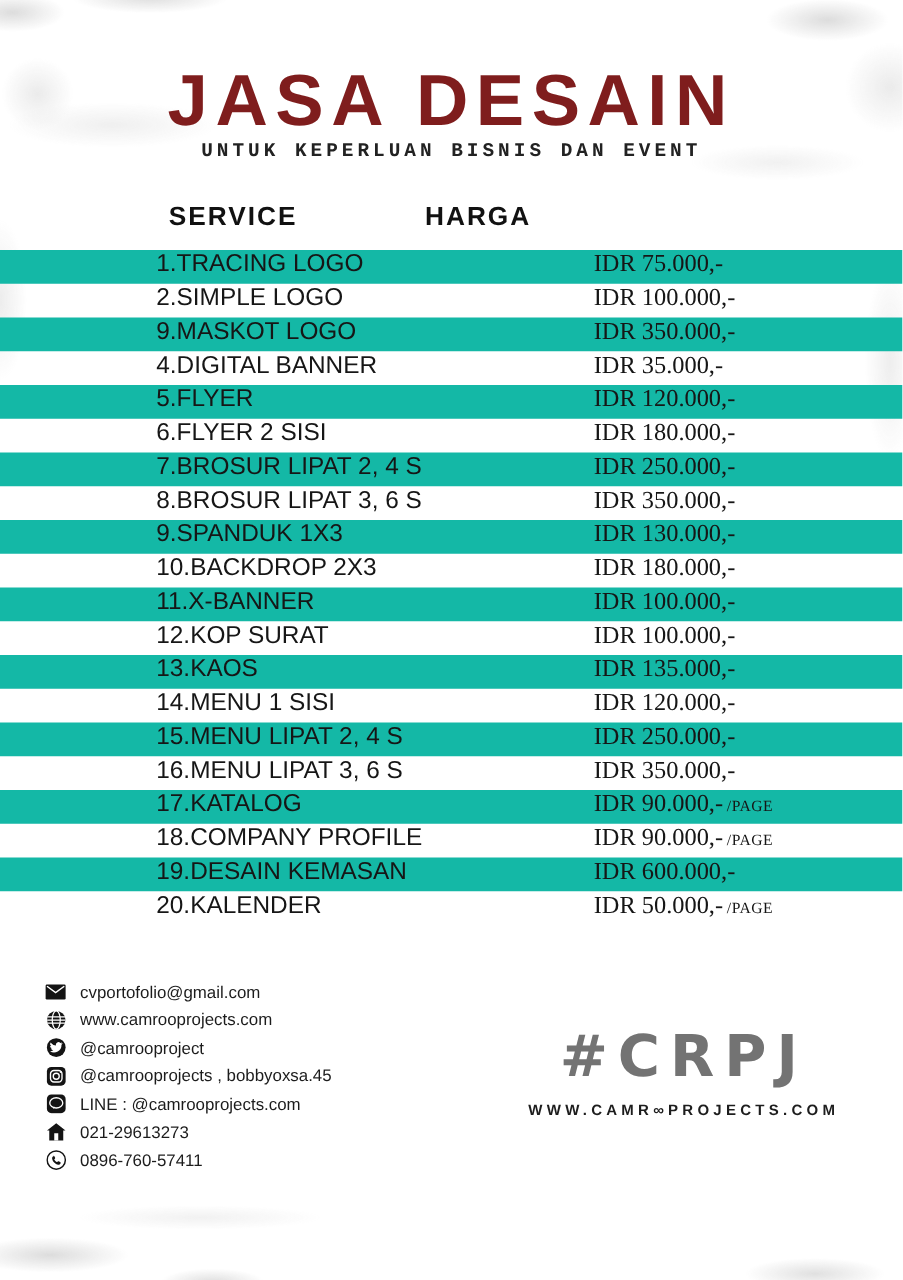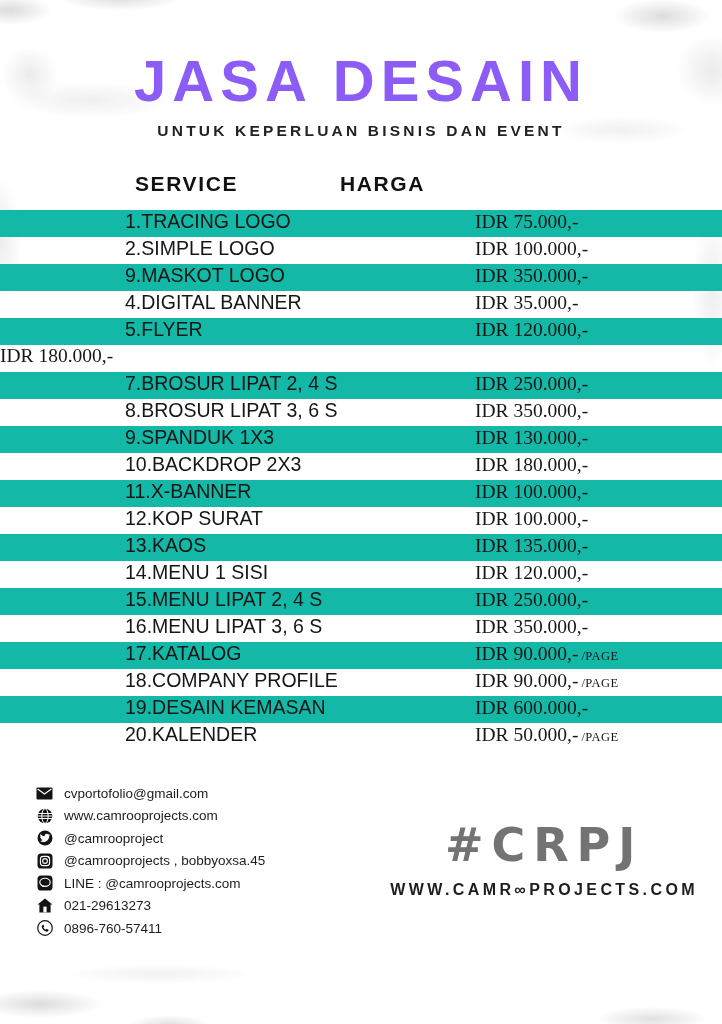--- a/index.html
+++ b/index.html
@@ -74,29 +74,30 @@
     position: relative;
     padding-top: 52px;
     text-align: center;
     z-index: 3;
   }
   .title {
     font-size: 58px;
     font-weight: bold;
     letter-spacing: 6px;
     line-height: 1;
-    color: #8b5cf6;
+    color: #7f1d1d;
     margin: 0;
   }
   .subtitle {
-    margin-top: 12px;
+    margin-top: 2px;
     font-size: 15.5px;
     font-weight: bold;
     letter-spacing: 3.2px;
     color: #222;
+    font-family: Liberation Mono, monospace;
   }
 
   
   .table-wrap {
     position: relative;
     margin-top: 32px;
     z-index: 3;
   }
   .col-head {
     display: flex;
@@ -174,21 +175,21 @@
   .brand-hash {
     font-size: 46px;
     font-weight: bold;
     letter-spacing: 8px;
     color: #737373;
     font-family: "DejaVu Sans", sans-serif;
     line-height: 1;
   }
   .brand-url {
     margin-top: 13px;
-    font-size: 16px;
+    font-size: 12px;
     font-weight: bold;
     letter-spacing: 3.4px;
     color: #1d1d1d;
   }
 </style>
 </head>
 <body>
 
 <div class="grunge grunge-top-left"></div>
 <div class="grunge grunge-top-right"></div>
@@ -222,20 +223,21 @@
       </div>
       <div class="row">
         <div class="svc">4.DIGITAL BANNER</div>
         <div class="price"><span>IDR 35.000,-</span></div>
       </div>
       <div class="row shade">
         <div class="svc">5.FLYER</div>
         <div class="price"><span>IDR 120.000,-</span></div>
       </div>
       <div class="row">
+        <div class="svc">6.FLYER 2 SISI</div>
         <div class="price"><span>IDR 180.000,-</span></div>
       </div>
       <div class="row shade">
         <div class="svc">7.BROSUR LIPAT 2, 4 S</div>
         <div class="price"><span>IDR 250.000,-</span></div>
       </div>
       <div class="row">
         <div class="svc">8.BROSUR LIPAT 3, 6 S</div>
         <div class="price"><span>IDR 350.000,-</span></div>
       </div>

